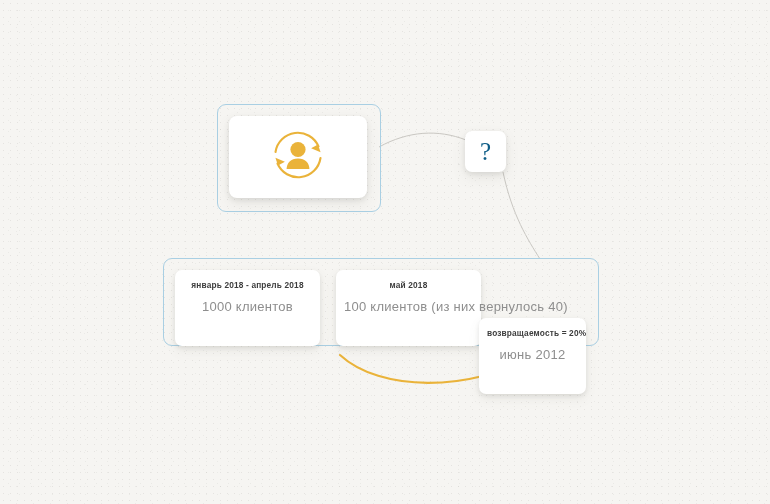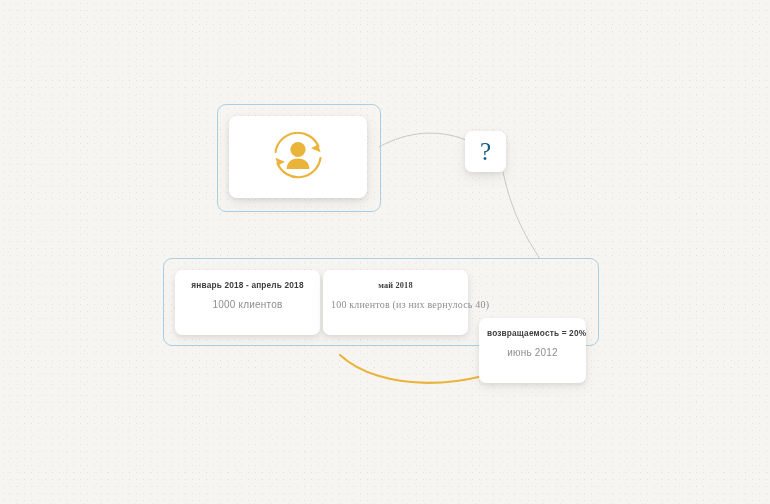--- a/index.html
+++ b/index.html
@@ -99,45 +99,45 @@
     font-weight: 400;
     line-height: 1;
     font-family: "Liberation Serif", serif;
     margin-top: -1px;
   }
 
   
   .stat-card {
     position: absolute;
     top: 270px;
-    height: 65px;
+    height: 76px;
     background: #ffffff;
     border-radius: 7px;
     box-shadow: 0 2px 4px rgba(120,118,112,0.16),
                 0 5px 12px rgba(120,118,112,0.09);
     z-index: 3;
     box-sizing: border-box;
     padding: 11px 8px 0 8px;
     text-align: center;
   }
   #stat-card-0 { left: 175px; width: 145px; }
-  #stat-card-1 { left: 323px; width: 145px; font-family: Liberation Serif, serif; }
+  #stat-card-1 { left: 336px; width: 145px; }
   #stat-card-2 { left: 479px; width: 107px; margin-top: 48px; }
 
   .stat-title {
     font-size: 8.3px;
     font-weight: bold;
     color: #3d3d3d;
     letter-spacing: 0.02em;
     line-height: 1.2;
     white-space: nowrap;
   }
   .stat-sub {
     margin-top: 8px;
-    font-size: 10px;
+    font-size: 13px;
     font-weight: normal;
     color: #8e8e8e;
     letter-spacing: 0.02em;
     line-height: 1.2;
     white-space: nowrap;
   }
 
   
   .icon-orange { color: #eab33a; }
 </style>

